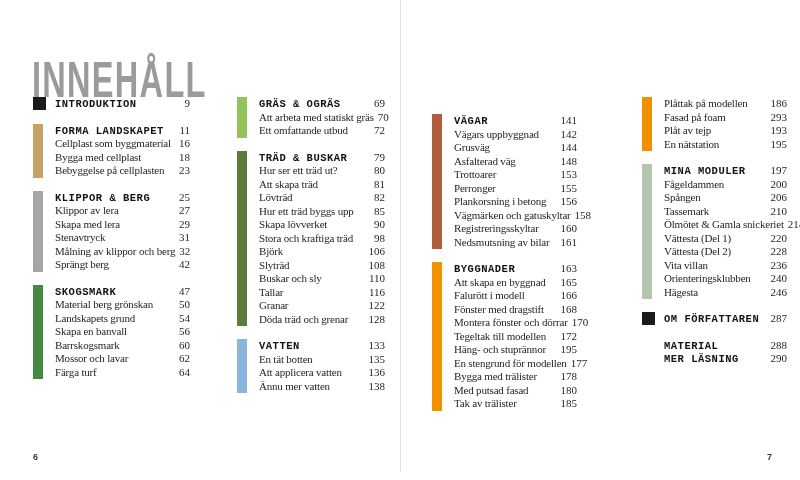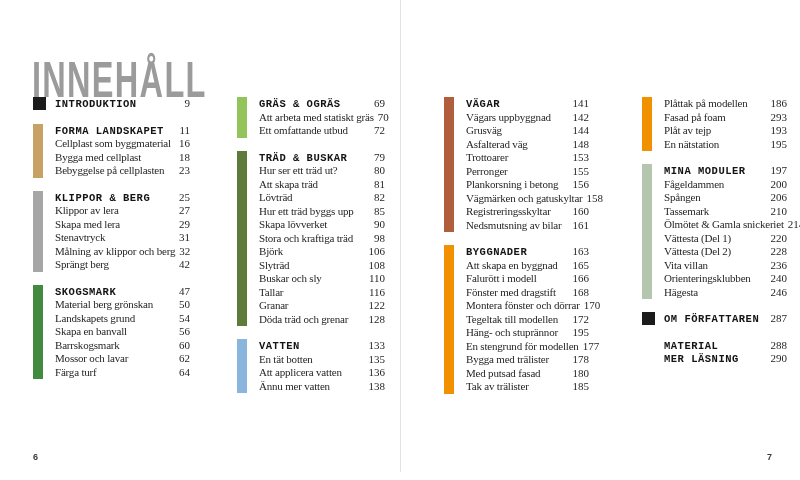--- a/index.html
+++ b/index.html
@@ -13,21 +13,21 @@
   }
   .title {
     position:absolute; left:32px; top:21px;
     font-size:50px; line-height:1; font-weight:bold; color:#9b9b9b;
     letter-spacing:2px; white-space:nowrap;
     transform:scaleX(0.65); transform-origin:left top;
   }
   .col { position:absolute; top:97px; display:flex; flex-direction:column; }
   .col-1 { left:33px;  width:157px; }
   .col-2 { left:200px; width:148px;margin-left:37px; }
-  .col-3 { left:444px; width:145px; }
+  .col-3 { left:432px; width:145px;margin-top:17px; }
   .col-4 { left:642px; width:145px; }
   .section { display:flex; margin-bottom:13px; }
   .marker-wrap { width:10px; margin-right:12px; flex-shrink:0; }
   .marker-bar { width:10px; height:100%; }
   .marker-square { width:13px; height:13px; margin-top:0px; }
   .rows { flex:1; display:flex; flex-direction:column; min-width:0; }
   .row {
     display:flex; justify-content:space-between; align-items:baseline;
     height:13.5px; line-height:13.5px;
   }

